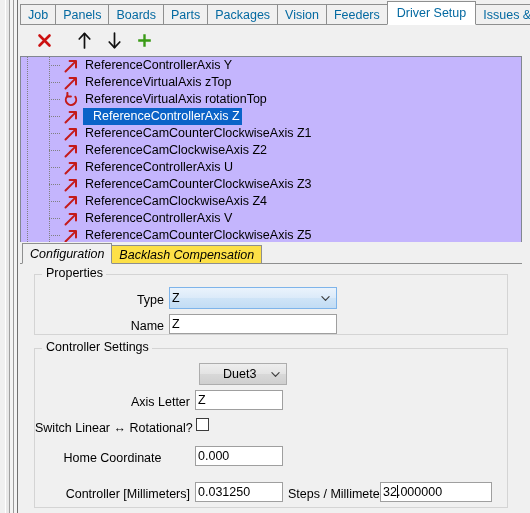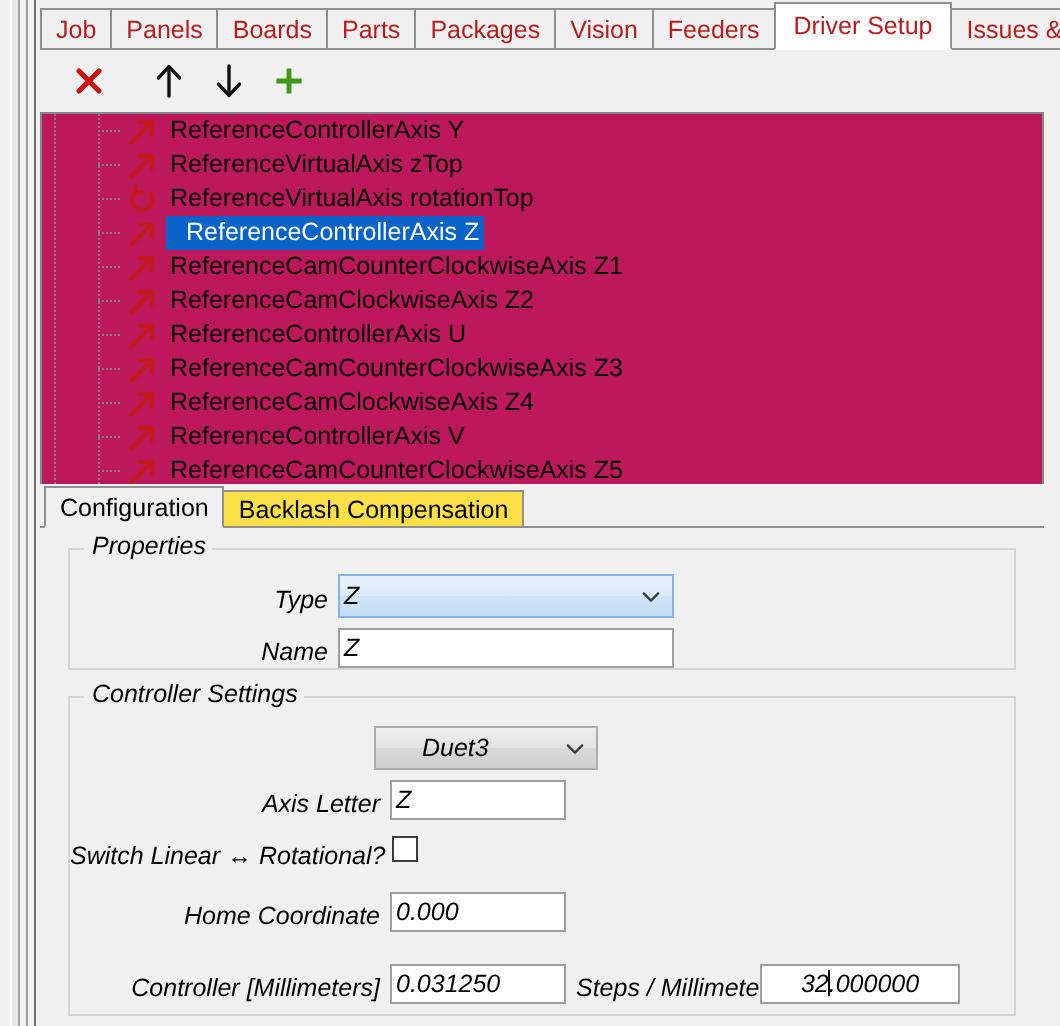--- a/index.html
+++ b/index.html
@@ -47,21 +47,21 @@
   }
   .tab {
     height: 21px;
     line-height: 20px;
     padding: 0 7px;
     margin-right: -1px;
     background: #f0f0f0;
     border: 1px solid #8e8f8f;
     border-bottom: 1px solid #8e8f8f;
     font-size: 12.5px;
-    color: #b91c1c;
+    color: #0369a1;
     white-space: nowrap;
     display: flex; align-items: center;
     position: relative;
     cursor: default;
   }
   .tab.selected {
     height: 24px;
     line-height: 23px;
     background: #ffffff;
     border-bottom: 1px solid #ffffff;
@@ -82,21 +82,21 @@
     display: flex; align-items: center; justify-content: center;
     cursor: default;
   }
   .tb-btn svg { display: block; }
 
   
   .treepanel {
     position: absolute;
     left: 20px; top: 56px;
     width: 502px; height: 232px;
-    background: #be185d;
+    background: #c4b5fd;
     border: 1px solid #828790;
     overflow: hidden;
   }
   .tree-inner { position: relative; width: 100%; height: 100%; }
   .tree-vline {
     position: absolute; top: -4px; bottom: 0; width: 1px;
     background-image: linear-gradient(to bottom, #808080 1px, transparent 1px);
     background-size: 1px 2px;
   }
   .tree-vline.l1 { left: 6px; }
@@ -137,21 +137,21 @@
   }
 
   
   .lowerpanel {
     position: absolute;
     left: 20px; top: 242px;
     width: 502px; bottom: 0;
     background: #f0f0f0;
   }
   .sub-tabstrip {
-    position: absolute; left: 0; top: 0; right: 0; height: 22px;
+    position: absolute; left: 0; top: 0; right: 0; height: 22px; font-style: italic;
   }
   .sub-tabstrip-base {
     position: absolute; left: 0; right: 0; bottom: 0; height: 1px; background: #8e8f8f;
   }
   .sub-tabs { position: absolute; left: 2px; top: 1px; display: flex; align-items: flex-end; }
   .sub-tab {
     height: 19px;
     line-height: 18px;
     padding: 0 7px;
     margin-right: -1px;
@@ -167,21 +167,20 @@
     background: #f0f0f0;
     border-bottom: 1px solid #f0f0f0;
     z-index: 3;
   }
 
   
   .groupbox {
     position: absolute;
     border: 1px solid #d4d4d4;
     border-top: none;
-    font-style: italic;
   }
   .gb-topline-l {
     position: absolute; left: -1px; top: 0; width: 8px; height: 1px; background: #d4d4d4;
   }
   .gb-topline-r {
     position: absolute; top: 0; right: -1px; height: 1px; background: #d4d4d4;
   }
   .gb-title {
     position: absolute;
     left: 8px; top: -8px;
@@ -448,44 +447,44 @@
       <div class="textbox" style="left:134px; top:40px; width:168px; height:20px;">
         <span>Z</span>
       </div>
     </div>
 
     <div class="groupbox" style="left:14px; top:106px; width:474px; height:160px;">
       <div class="gb-topline-l"></div>
       <div class="gb-topline-r" style="left:116px;"></div>
       <div class="gb-title">Controller Settings</div>
 
-      <div class="combo disabled" style="left:152px; top:15px; width:112px; height:22px;padding-left:23px;">
+      <div class="combo disabled" style="left:164px; top:15px; width:88px; height:22px;padding-left:23px;">
         <span>Duet3</span>
         <svg class="chev" viewBox="0 0 10 10">
           <path d="M1 3 L5 7 L9 3" fill="none" stroke="#3c3c3c" stroke-width="1.3" stroke-linecap="round" stroke-linejoin="round"></path>
         </svg>
       </div>
 
       <div class="flabel" style="left:0px; top:47px; width:155px;">Axis Letter</div>
       <div class="textbox" style="left:160px; top:42px; width:88px; height:20px;">
         <span>Z</span>
       </div>
 
       <div class="flabel" style="left:0px; top:73px; width:155px; text-align:center;">Switch Linear ↔ Rotational?</div>
       <div class="checkbox" style="left:161px; top:70px;"></div>
 
-      <div class="flabel" style="left:0px; top:103px; width:155px;">Home Coordinate</div>
+      <div class="flabel" style="left:0px; top:103px; width:155px;text-align:center;">Home Coordinate</div>
       <div class="textbox" style="left:160px; top:98px; width:88px; height:20px;">
         <span>0.000</span>
       </div>
 
       <div class="flabel" style="left:0px; top:139px; width:155px;">Controller [Millimeters]</div>
       <div class="textbox" style="left:160px; top:134px; width:88px; height:20px;">
         <span>0.031250</span>
       </div>
 
       <div class="flabel" style="left:253px; top:139px; width:86px; text-align:left;">Steps / Millimeter</div>
-      <div class="textbox" style="left:345px; top:134px; width:100px; height:20px;text-align:center;">
+      <div class="textbox" style="left:345px; top:134px; width:112px; height:20px;">
         <span>32</span><span class="caret"></span><span>.000000</span>
       </div>
     </div>
   </div>
 </div>
 
 </body></html>

